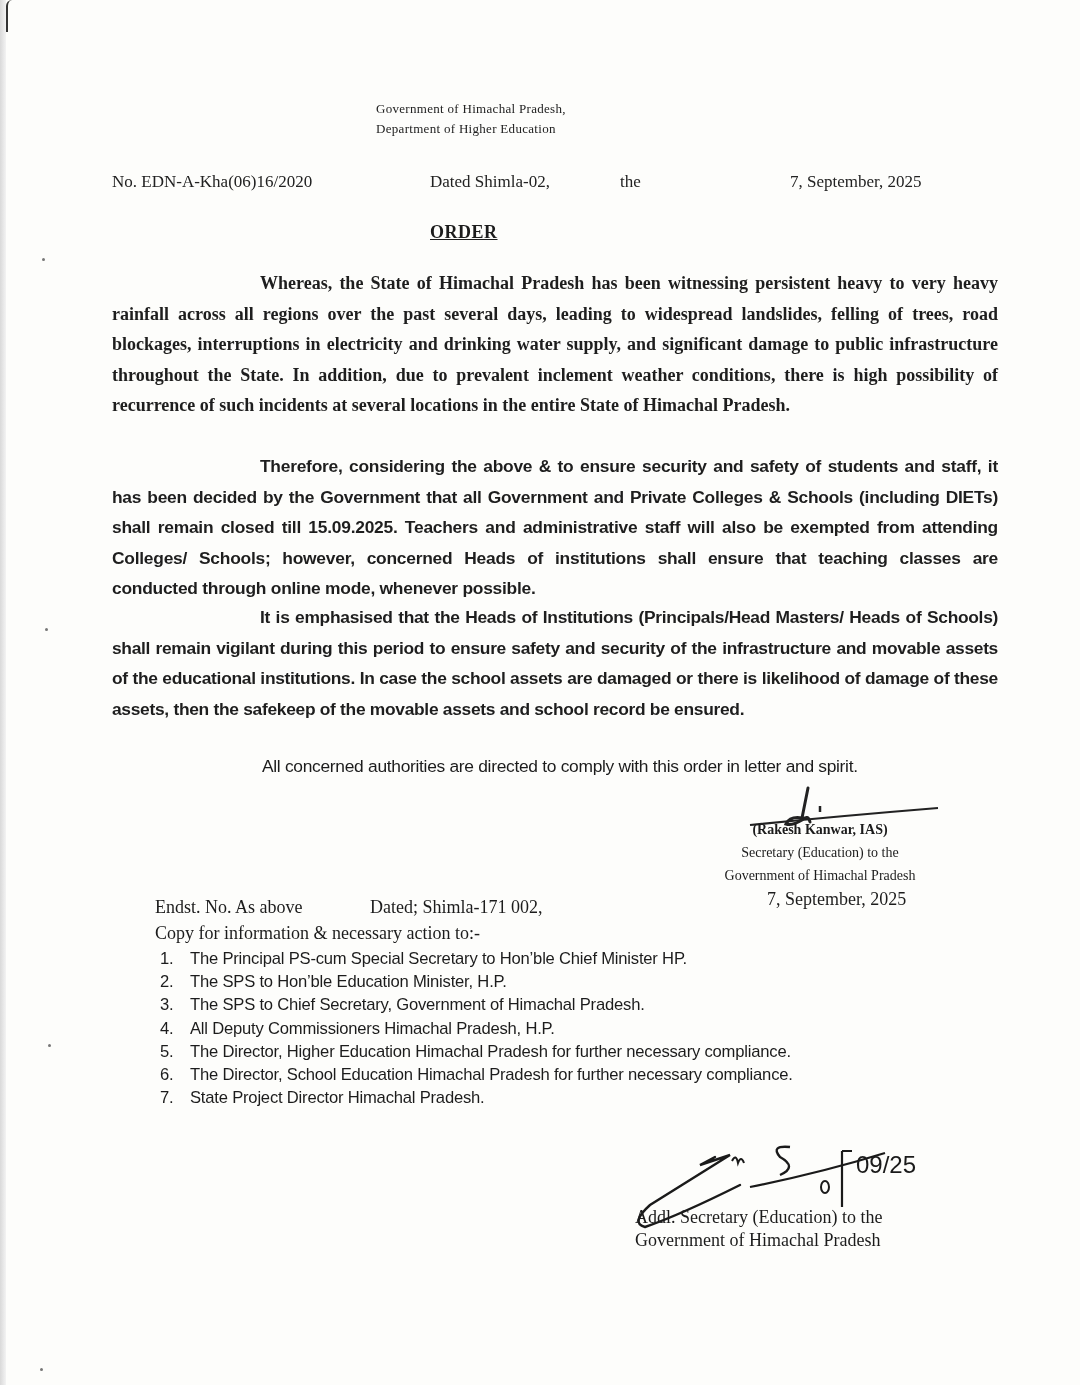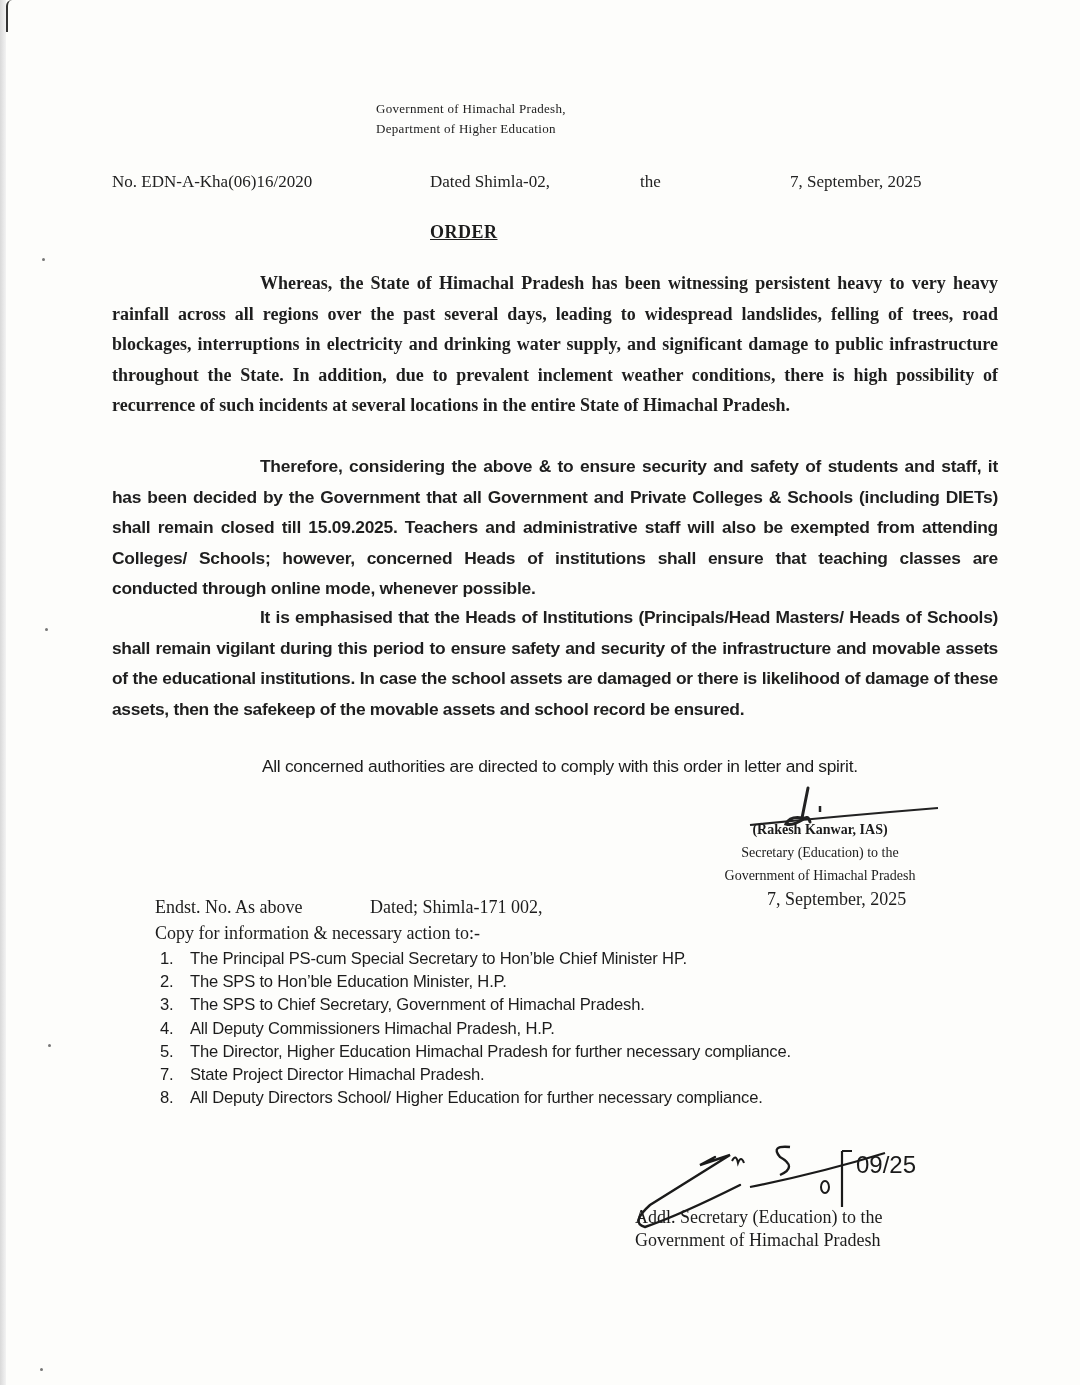--- a/index.html
+++ b/index.html
@@ -20,21 +20,21 @@
   }
   .abs { position: absolute; white-space: nowrap; }
 
   .hdr { left: 365px; font-size: 13px; letter-spacing: 0.3px; color: #222; margin-left: 11px; }
   .hdr1 { top: 101px; }
   .hdr2 { top: 121px; font-family: Liberation Serif, serif; }
 
   .ref-row { top: 172px; font-size: 17px; color: #222; }
   .ref-no { left: 112px; }
   .ref-dated { left: 430px; }
-  .ref-the { left: 640px; }
+  .ref-the { left: 620px; }
   .ref-date { left: 790px; }
 
   .order-title {
     left: 430px; top: 222px; font-size: 18px; font-weight: bold;
     text-decoration: underline; letter-spacing: 0.5px;
   }
 
   .body-block {
     position: absolute; left: 112px; width: 886px;
     font-size: 18px; line-height: 30.5px; text-align: justify;
@@ -111,22 +111,22 @@
 <div class="abs endst">Endst. No.  As above</div>
 <div class="abs endst-dated">Dated; Shimla-171 002,</div>
 <div class="abs copy-to">Copy for information &amp; necessary action to:-</div>
 
 <ol class="copy-list">
   <li><span class="num">1.</span><span>The Principal PS-cum Special Secretary to Hon’ble Chief Minister HP.</span></li>
   <li><span class="num">2.</span><span>The SPS to Hon’ble Education Minister, H.P.</span></li>
   <li><span class="num">3.</span><span>The SPS to Chief Secretary, Government of Himachal Pradesh.</span></li>
   <li><span class="num">4.</span><span>All Deputy Commissioners Himachal Pradesh, H.P.</span></li>
   <li><span class="num">5.</span><span>The Director, Higher Education Himachal Pradesh for further necessary compliance.</span></li>
+  <li><span class="num">6.</span><span>The Director, School Education Himachal Pradesh for further necessary compliance.</span></li>
   <li><span class="num">7.</span><span>State Project Director Himachal Pradesh.</span></li>
-  <li><span class="num">8.</span><span>All Deputy Directors School/ Higher Education for further necessary compliance.</span></li>
 </ol>
 
 <svg class="signature-svg" style="left:620px; top:1135px;" width="360" height="100" viewBox="0 0 360 100">
   <path d="M95 22 L80 30 L110 20 L30 70 Q10 88 25 92 Q60 80 120 50" stroke="#1a1a1a" stroke-width="2.4" fill="none" stroke-linecap="round"></path>
   <path d="M112 26 q4 -8 6 2 q3 -8 6 0" stroke="#1a1a1a" stroke-width="2" fill="none"></path>
   <path d="M170 12 Q150 10 160 22 Q178 32 160 40" stroke="#1a1a1a" stroke-width="2.4" fill="none"></path>
   <path d="M130 52 Q200 38 265 18" stroke="#1a1a1a" stroke-width="2.2" fill="none"></path>
   <ellipse cx="205" cy="52" rx="4" ry="6" stroke="#1a1a1a" stroke-width="2" fill="none"></ellipse>
   <path d="M222 16 L222 72 M222 16 l10 0" stroke="#1a1a1a" stroke-width="2.2" fill="none"></path>
   <text x="236" y="38" font-family="Liberation Sans, sans-serif" font-size="24" fill="#1a1a1a">09/25</text>

